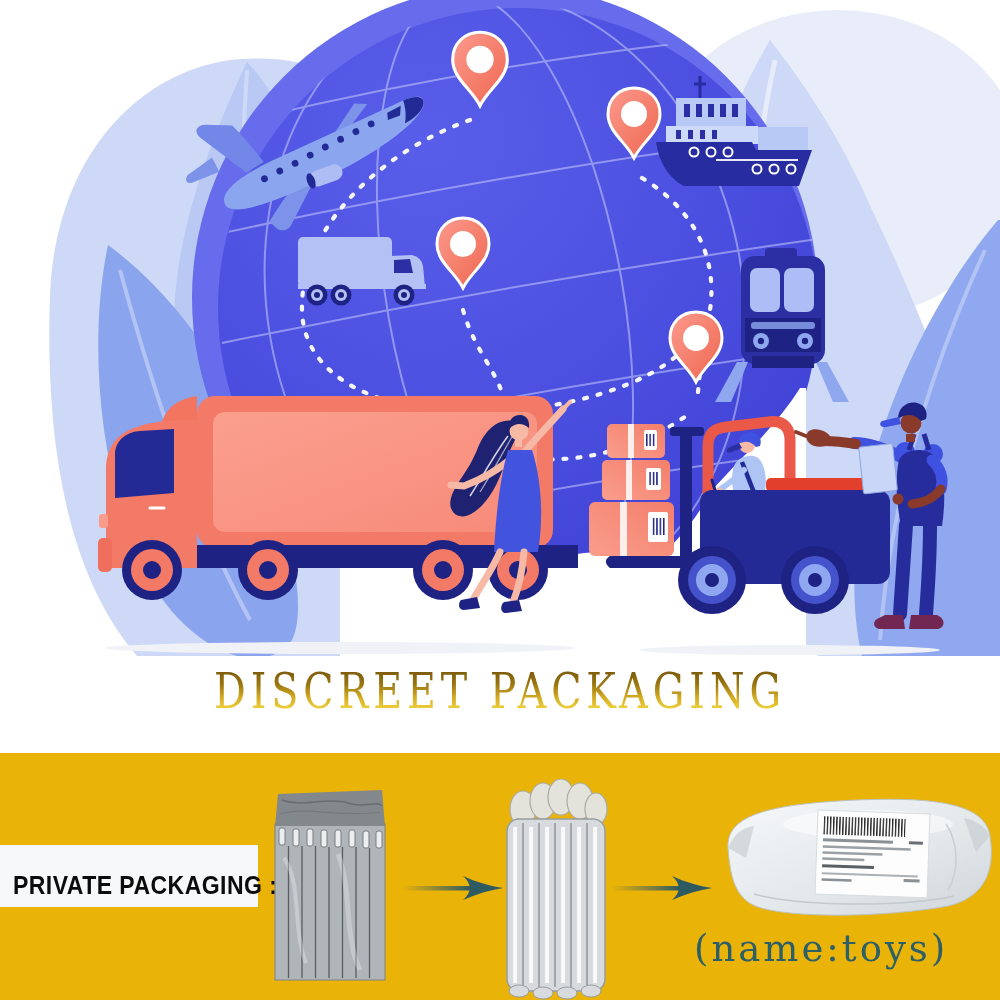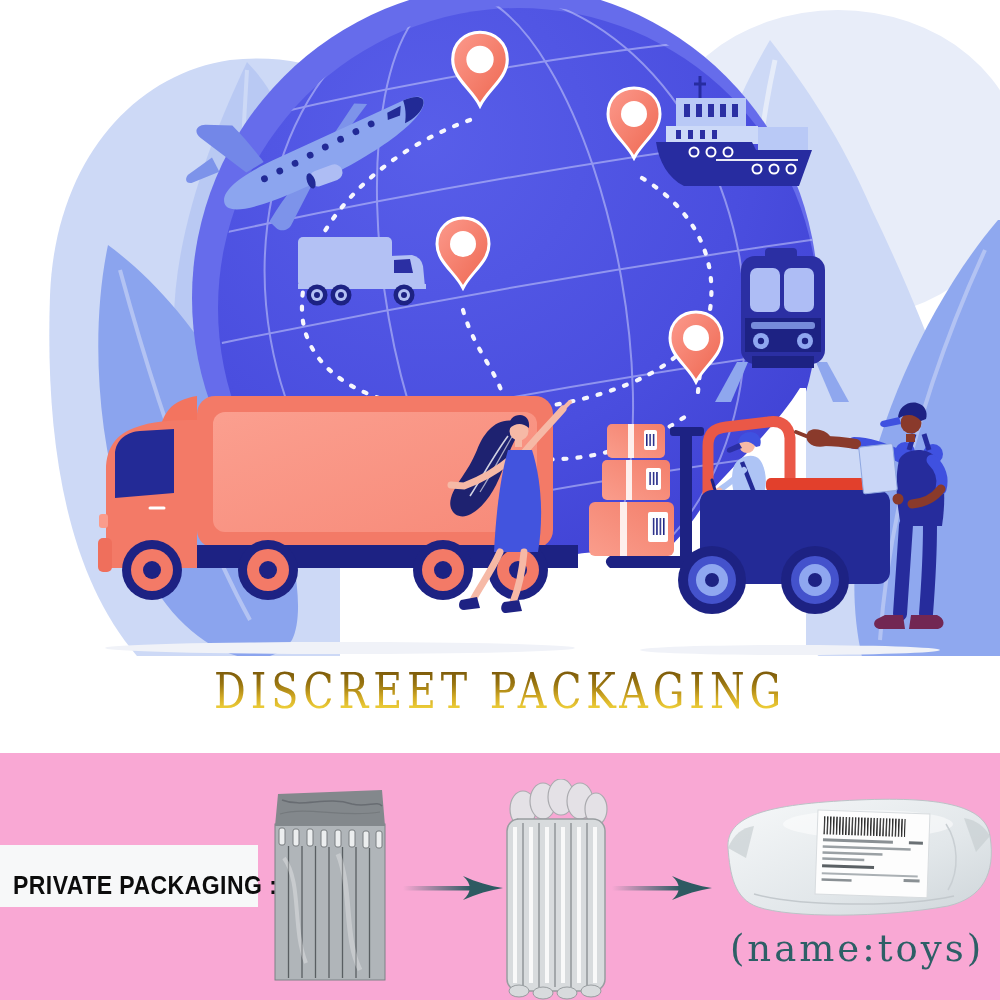--- a/index.html
+++ b/index.html
@@ -1,31 +1,31 @@
 <!DOCTYPE html>
 <html><head>
 <meta charset="utf-8">
 <style>
   html,body{margin:0;padding:0;background:#ffffff;}
   .page{position:relative;width:1000px;height:1000px;overflow:hidden;background:#fff;
         font-family:"Liberation Sans",sans-serif;}
   .hero{position:absolute;left:0;top:0;width:912px;height:753px;background:#fff;}
   .hero .illo{position:absolute;left:0;top:0;}
   .title-svg{position:absolute;left:0;top:652px;}
-  .pack{position:absolute;left:0;top:753px;width:1000px;height:247px;background:#f9a8d4;}
+  .pack{position:absolute;left:0;top:753px;width:1000px;height:247px;background:#eab308;}
   .label-band{position:absolute;left:0;top:92px;width:258px;height:62px;background:#f7f8f9;}
   .pack-label{position:absolute;left:13px;top:118px;width:300px;
       font-weight:900;font-size:25px;color:#0c0c0c;letter-spacing:.5px;
       transform:scaleX(.92);transform-origin:left center;white-space:nowrap;}
   .bag-flat{position:absolute;left:272px;top:35px;}
   .arrow-1{position:absolute;left:403px;top:120px;}
   .bag-roll{position:absolute;left:503px;top:26px;}
   .arrow-2{position:absolute;left:612px;top:120px;}
   .parcel{position:absolute;left:718px;top:33px;}
-  .caption{position:absolute;left:718px;top:174px;width:278px;text-align:center;
+  .caption{position:absolute;left:694px;top:174px;width:278px;
       font-family:"DejaVu Serif","Liberation Serif",serif;font-size:37px;color:#2d5f66;letter-spacing:3px;}
 </style>
 </head>
 <body>
 
 <div class="page">
 
   <div class="hero">
     <svg class="illo" width="1000" height="656" viewBox="0 0 1000 656">
       <defs>

